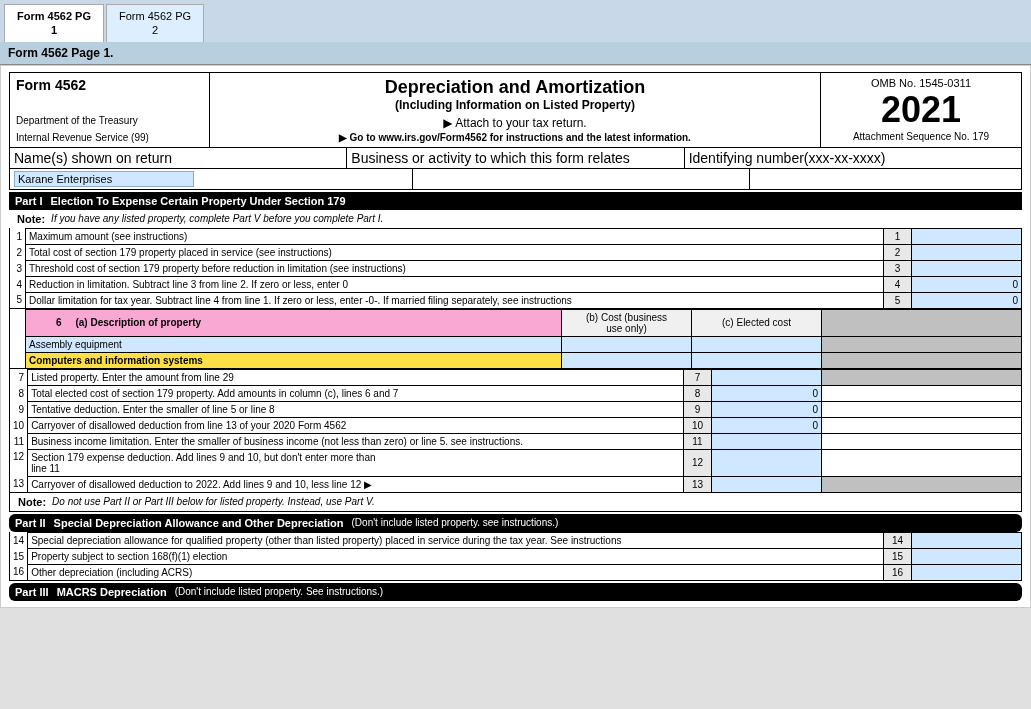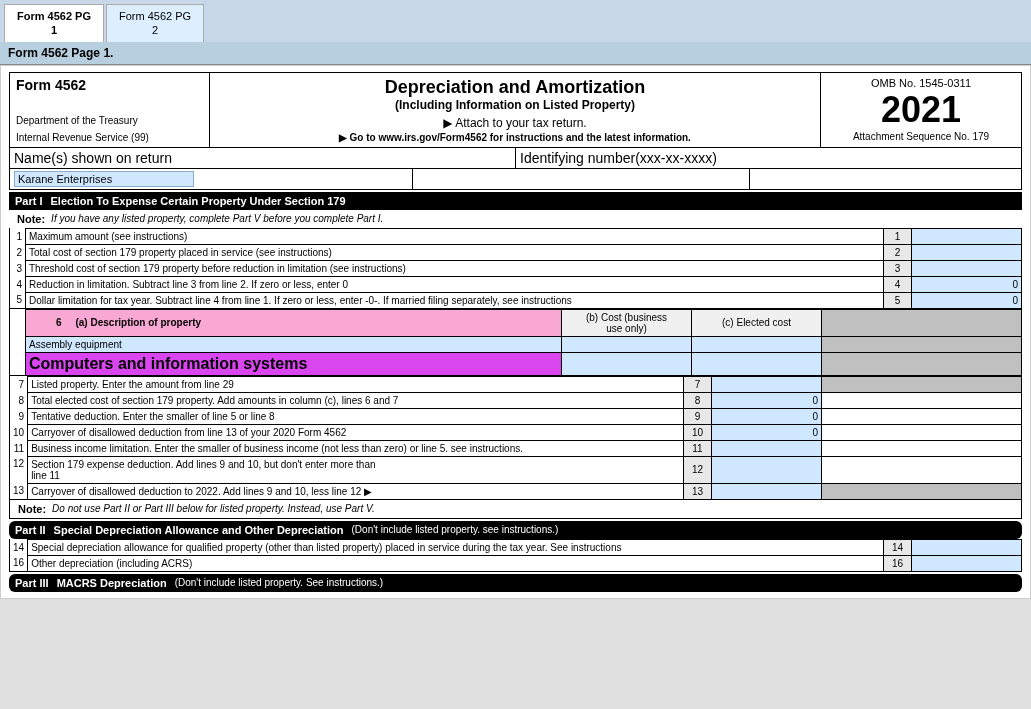--- a/index.html
+++ b/index.html
@@ -201,20 +201,21 @@
     </div>
     <div class="form-header-right">
       <div class="omb-text">OMB No. 1545-0311</div>
       <div class="year-big">2021</div>
       <div class="attachment">Attachment Sequence No. 179</div>
     </div>
   </div>
 
   <div class="form-info-row">
     <div class="info-cell">Name(s) shown on return</div>
+    <div class="info-cell">Business or activity to which this form relates</div>
     <div class="info-cell">Identifying number(xxx-xx-xxxx)</div>
   </div>
 
   <div class="name-row">
     <div class="name-cell" style="flex:1.2; border-right:1px solid #000;">
       <div class="name-input">Karane Enterprises</div>
     </div>
     <div class="name-cell" style="flex:1; border-right:1px solid #000;"></div>
     <div class="name-cell" style="flex:0.8;"></div>
   </div>
@@ -288,21 +289,21 @@
       <td class="desc-col" style="background:#d0e8ff;">
         <span>Assembly equipment</span>
       </td>
       <td style="width:130px; background:#d0e8ff;"></td>
       <td style="width:130px; background:#d0e8ff;"></td>
       <td style="width:200px; background:#c0c0c0;"></td>
     </tr>
 
     <tr>
       <td class="num-col" style="border:none; background:#fff;"></td>
-      <td class="desc-col" style="background:#d946ef; font-size:16px; font-weight:bold;">
+      <td class="desc-col" style="background:#fde047; font-size:10px; font-weight:bold;">
         <span>Computers and information systems</span>
       </td>
       <td style="width:130px; background:#d0e8ff;"></td>
       <td style="width:130px; background:#d0e8ff;"></td>
       <td style="width:200px; background:#c0c0c0;"></td>
     </tr>
   </tbody>
     </table>
 
   <table class="main-table" style="border-top:none;">
@@ -373,20 +374,26 @@
 
   <table class="main-table">
     <tbody>
         <tr>
       <td class="num-col">14</td>
       <td class="desc-col">Special depreciation allowance for qualified property (other than listed property) placed in service during the tax year. See instructions</td>
       <td class="fnum-col">14</td>
       <td class="inp-col"></td>
     </tr>
     <tr>
+      <td class="num-col">15</td>
+      <td class="desc-col">Property subject to section 168(f)(1) election</td>
+      <td class="fnum-col">15</td>
+      <td class="inp-col"></td>
+    </tr>
+    <tr>
       <td class="num-col">16</td>
       <td class="desc-col">Other depreciation (including ACRS)</td>
       <td class="fnum-col">16</td>
       <td class="inp-col"></td>
     </tr>
   </tbody>
     </table>
 
   <div class="part2-header">
     <span class="part-label">Part III</span>

